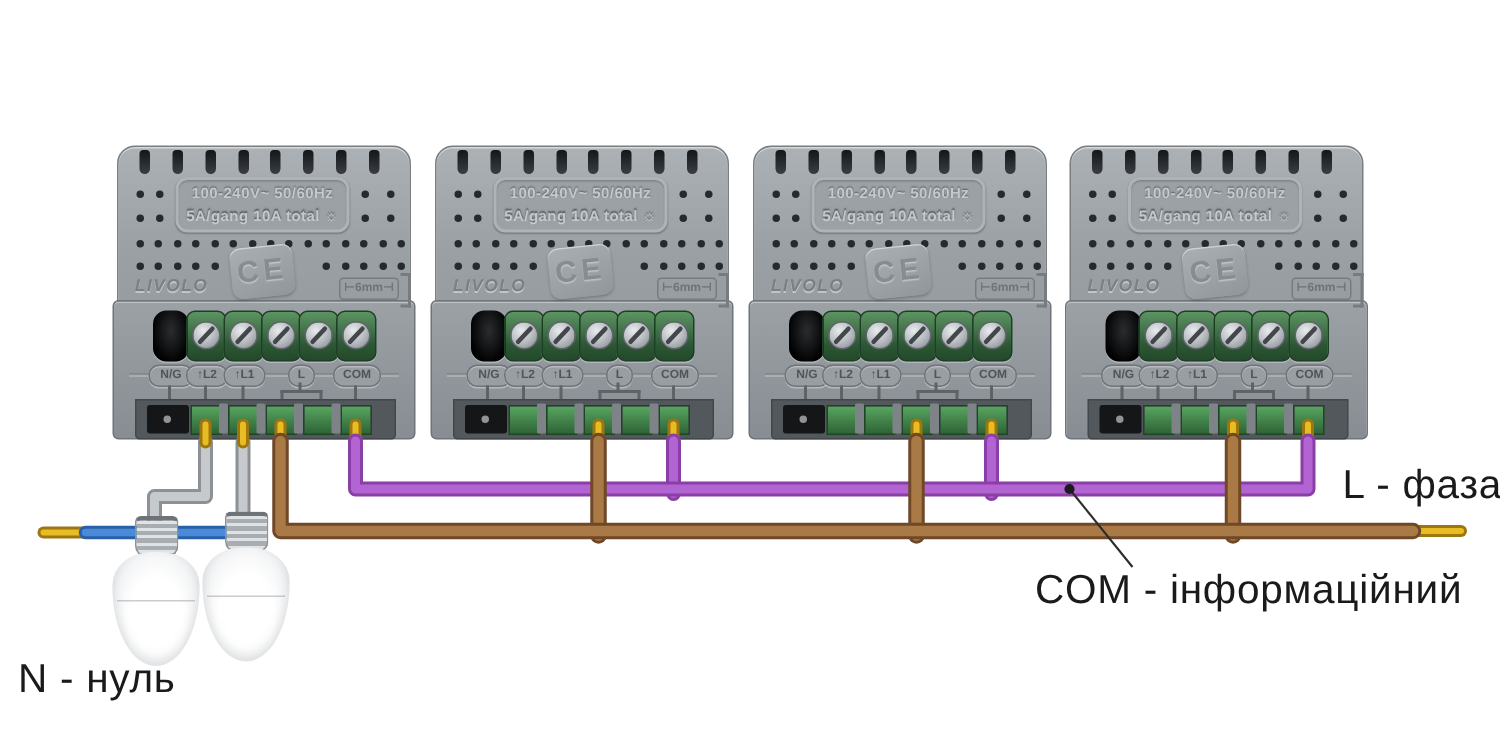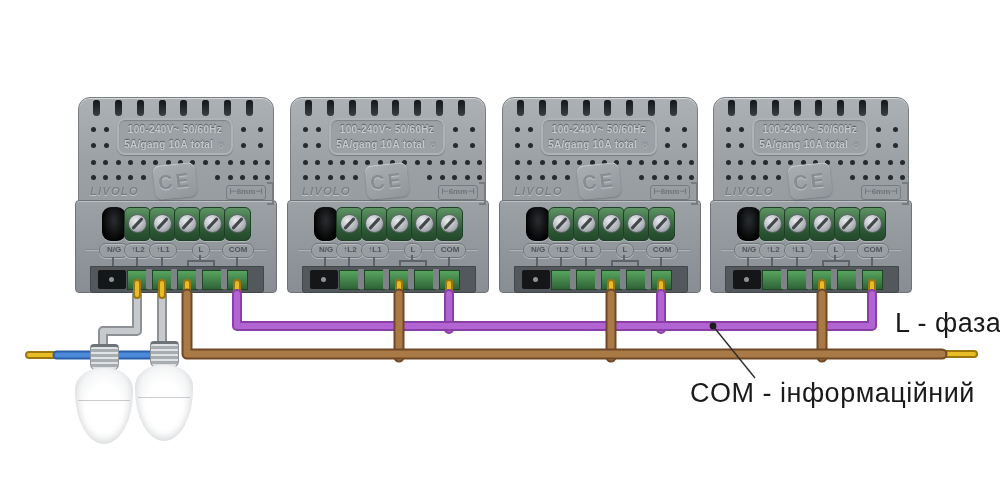--- a/index.html
+++ b/index.html
@@ -487,16 +487,17 @@
         <div class="bulb-seam"></div>
       </div>
   </div>
   <div class="bulb" style="left:135px;top:341px">
     <div class="bulb-base"></div>
     <div class="bulb-body">
         <div class="bulb-seam"></div>
       </div>
   </div>
 
+  <div class="anno" style="left:12px;top:437px">N - нуль</div>
   <div class="anno" style="left:690px;top:378px">COM - інформаційний</div>
   <div class="anno" style="left:895px;top:308px">L - фаза</div>
 
 </div>
 
 </body></html>

